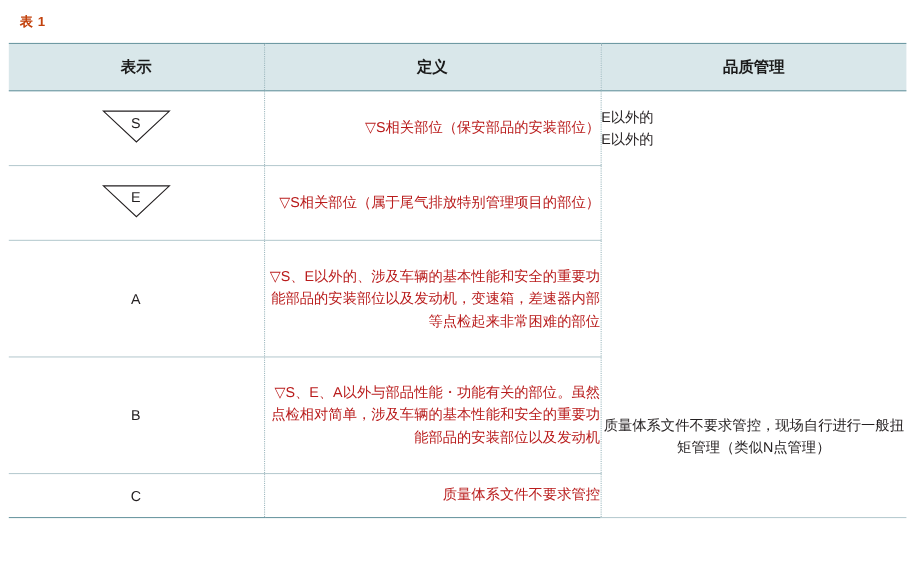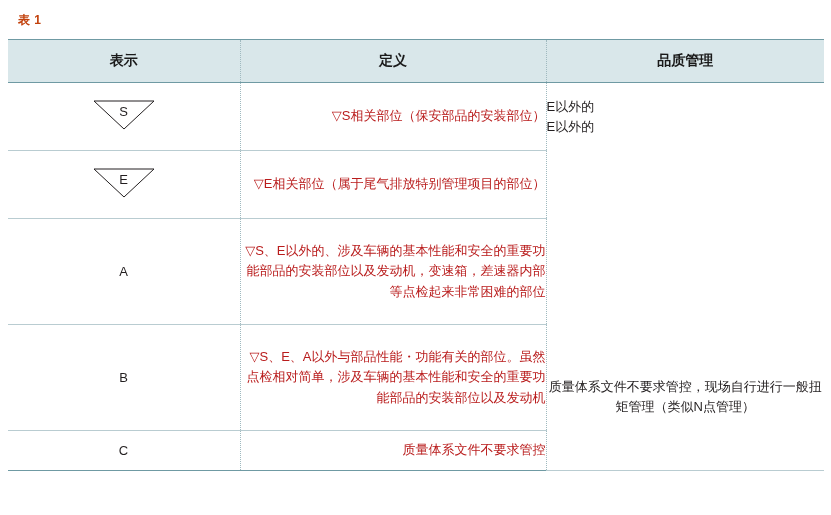--- a/index.html
+++ b/index.html
@@ -154,21 +154,21 @@
 
       <tr style="height:68px;">
         <td class="symbol">
           <span class="tri-wrap">
             <svg width="64" height="34" viewBox="0 0 64 34">
               <polygon points="2,3 62,3 32,31" fill="none" stroke="#231f20" stroke-width="1"></polygon>
             </svg>
             <span class="tri-letter">E</span>
           </span>
         </td>
-        <td class="def">▽E相关部位（属于尾气排放特别管理项目的部位）</td>
+        <td class="def">▽S相关部位（属于尾气排放特别管理项目的部位）</td>
         <td class="qc noline"></td>
       </tr>
 
       <tr style="height:106px;">
         <td class="symbol letter-cell">A</td>
         <td class="def">▽S、E以外的、涉及车辆的基本性能和安全的重要功能部品的安装部位以及发动机，变速箱，差速器内部等点检起来非常困难的部位</td>
         <td class="qc noline"></td>
       </tr>
 
       <tr style="height:106px;">

